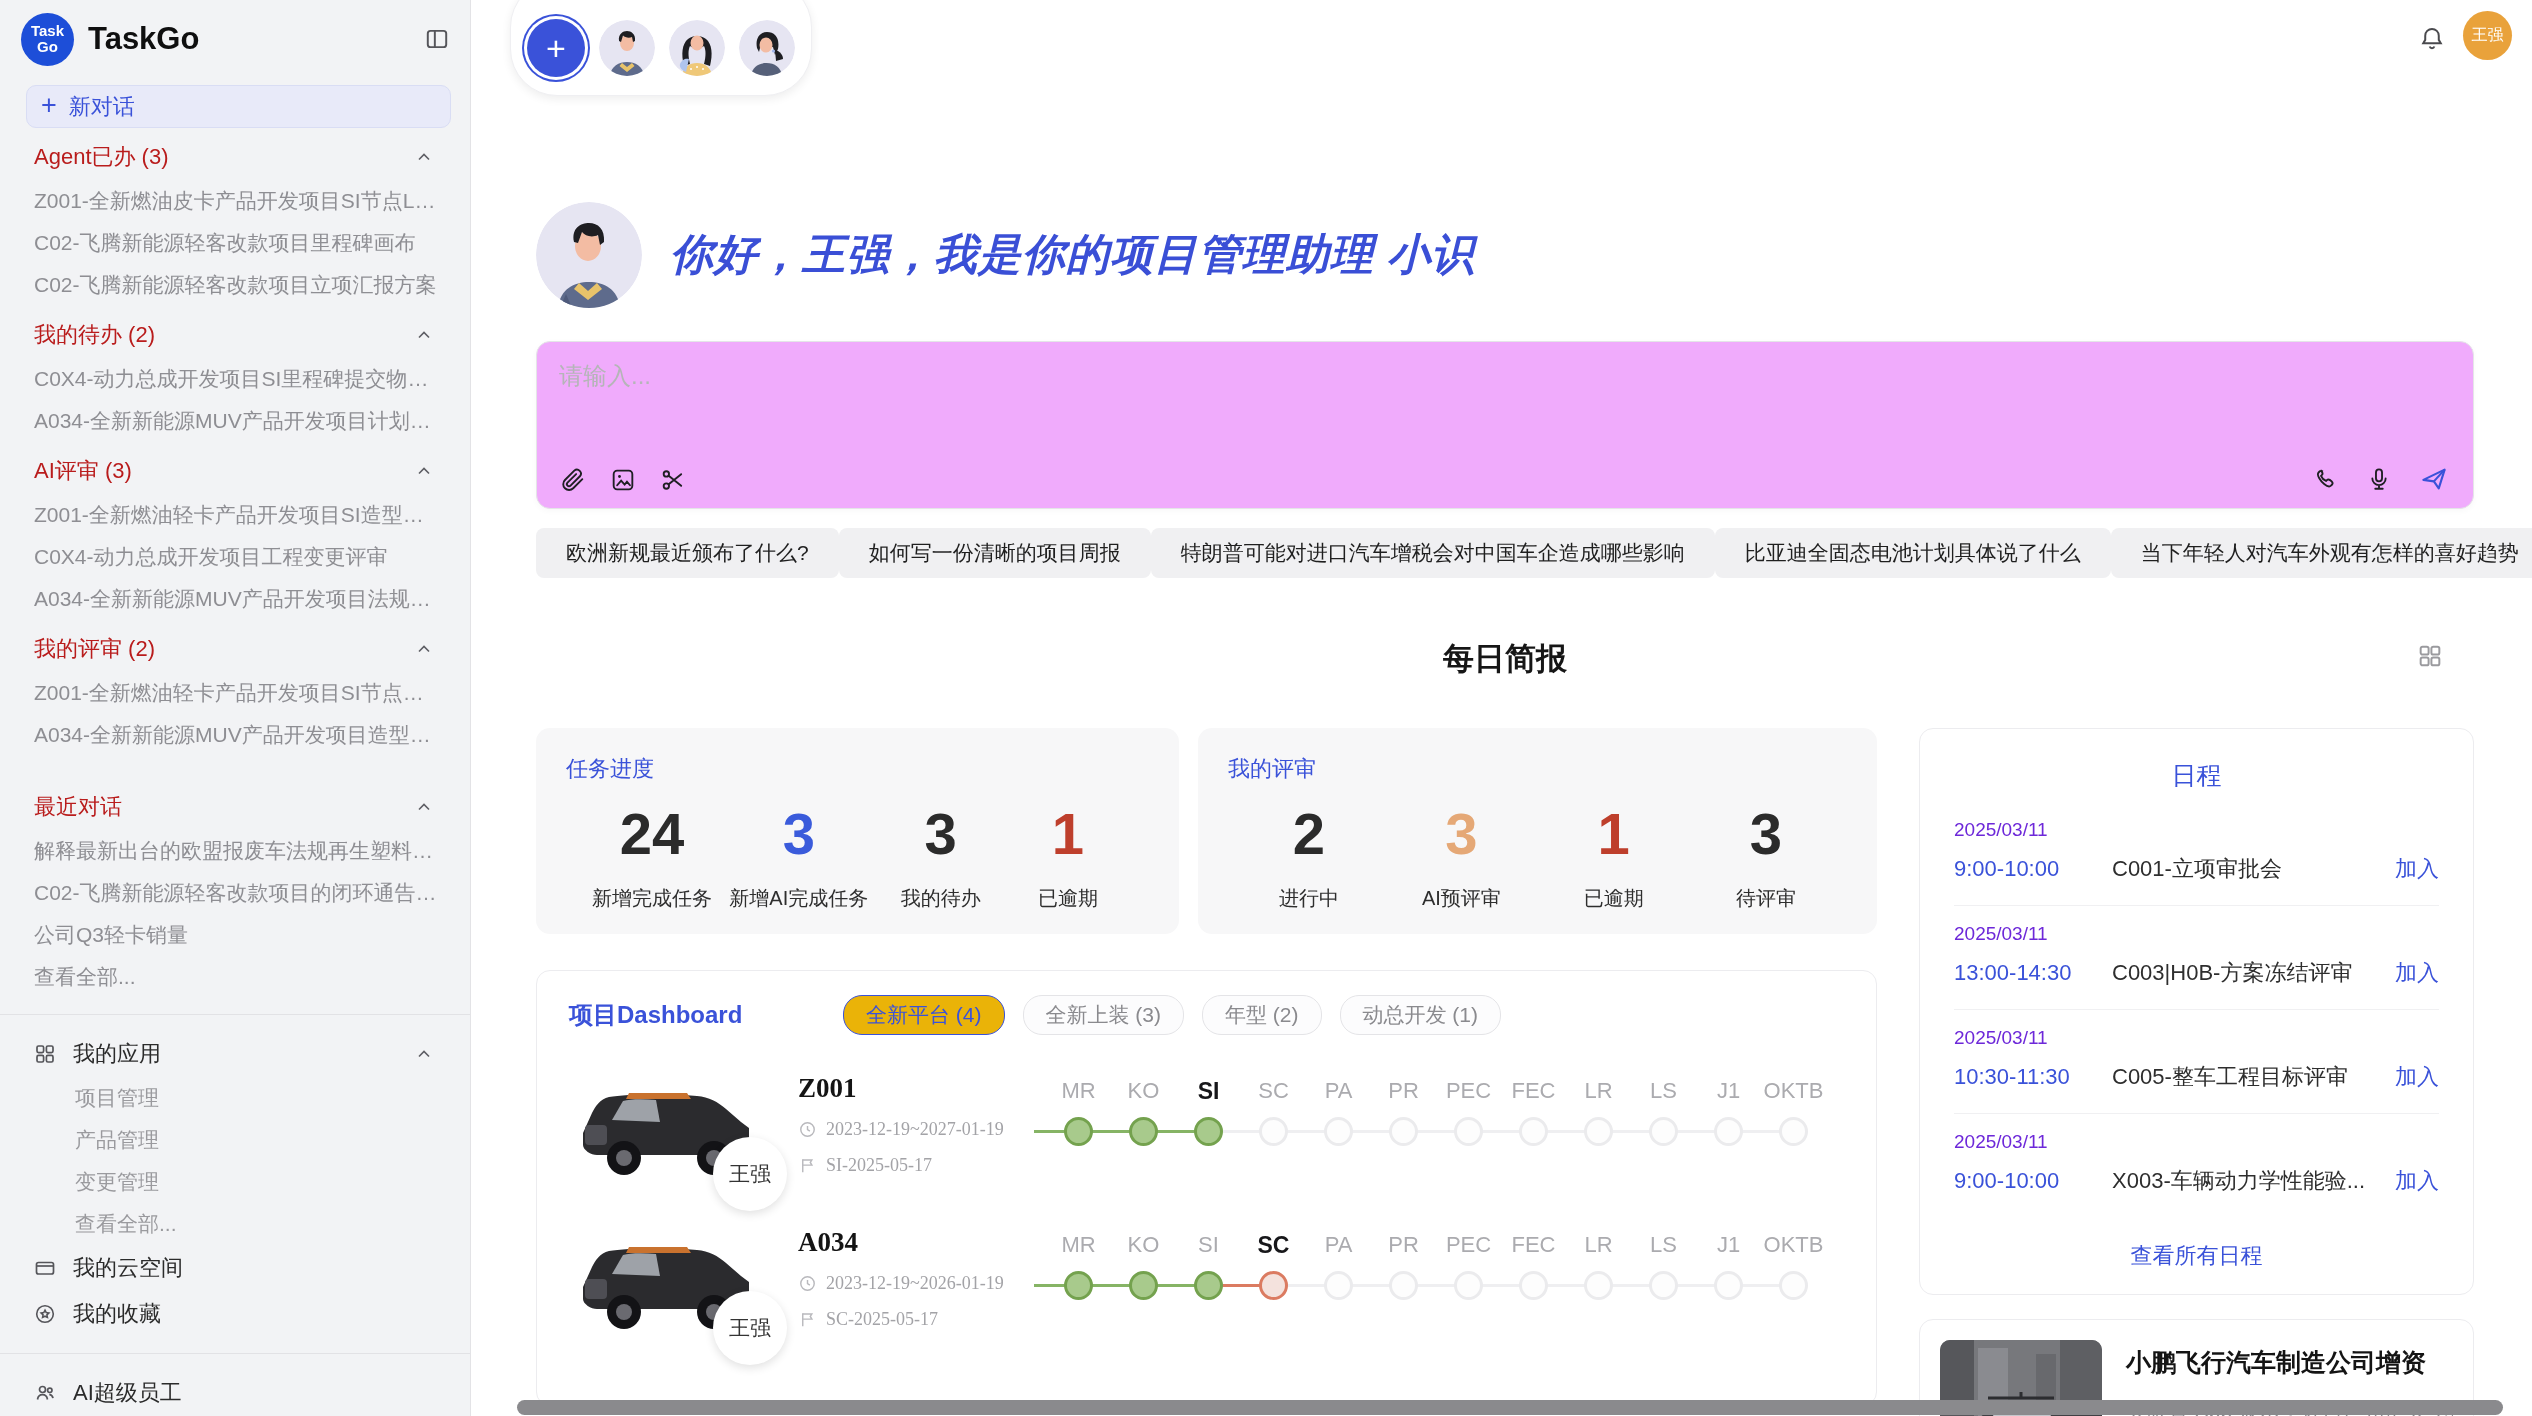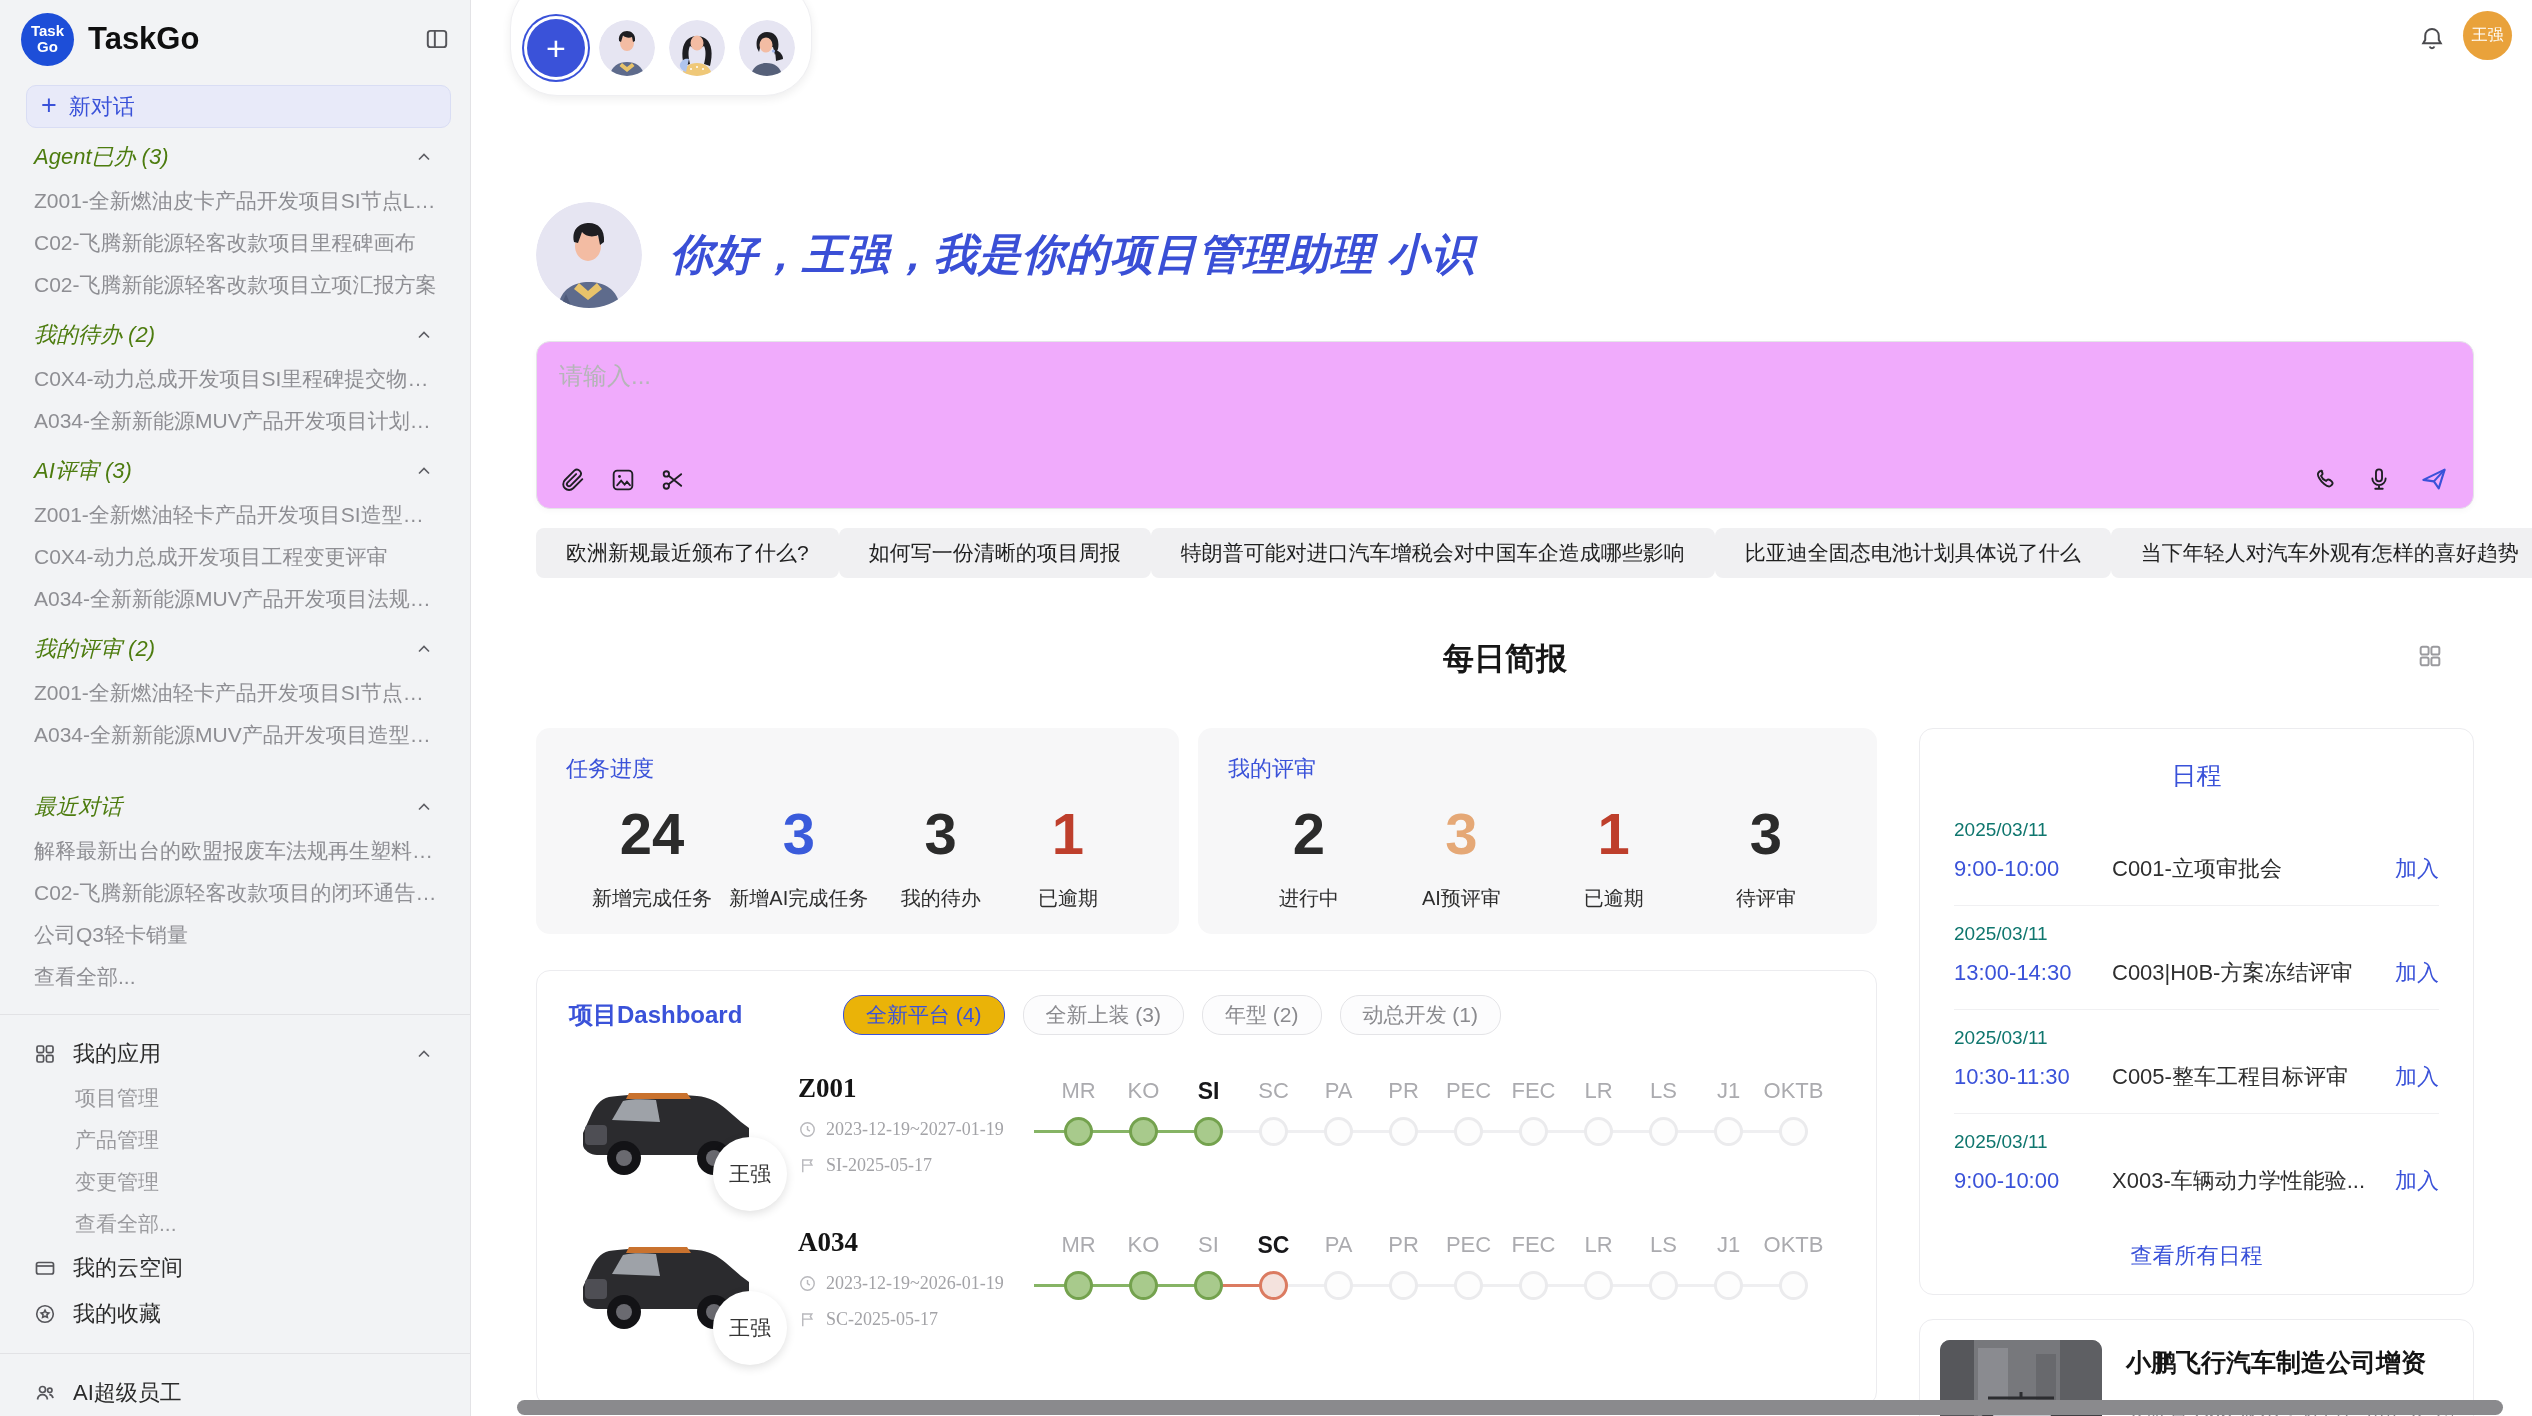--- a/index.html
+++ b/index.html
@@ -15,21 +15,21 @@
         flex-direction:column;align-items:center;justify-content:center;font-size:15px;font-weight:700;line-height:1.08;flex:none;}
   .app-title{font-size:31px;font-weight:700;margin-left:14px;color:#0f0f0f;flex:1;}
   .icon-btn{cursor:pointer;display:flex;align-items:center;justify-content:center;}
   .new-chat{margin:17px 20px 0 26px;width:425px;height:43px;border-radius:10px;background:#E8EAF9;
             border:1px solid #D9DDF4;color:#3A52D9;font-size:22px;display:flex;align-items:center;
             gap:12px;padding:0 0 0 14px;box-sizing:border-box;cursor:pointer;font-family:inherit;}
   .new-chat .plus{font-size:27px;line-height:1;margin-top:-2px;}
   .sb-section{margin-top:6px;}
   .sb-section-head{display:flex;align-items:center;justify-content:space-between;
                    padding:0 36px 0 34px;height:46px;cursor:pointer;}
-  .sb-section-title{font-size:22px;color:#4d7c0f;font-weight:500;font-style:italic;}
+  .sb-section-title{font-size:22px;color:#b91c1c;font-weight:500;}
   .sb-item{height:42px;line-height:42px;padding:0 30px 0 34px;font-size:21px;color:#8E8E93;
            white-space:nowrap;overflow:hidden;text-overflow:ellipsis;cursor:pointer;}
   .sb-gap{height:22px;}
   .sb-divider{height:1px;background:#E2E2E5;margin:16px 0;}
   .sb-row{display:flex;align-items:center;gap:16px;padding:0 36px 0 33px;height:46px;font-size:22px;
           color:#2B2B2B;cursor:pointer;}
   .sb-row .grow{flex:1;}
   .sb-sub{height:42px;line-height:42px;padding:0 30px 0 75px;font-size:21px;color:#9A9A9E;
           white-space:nowrap;overflow:hidden;text-overflow:ellipsis;cursor:pointer;}
 
@@ -115,21 +115,21 @@
           border:3px solid #EBEBED;box-sizing:border-box;}
   .ms-dot.done{background:#A8CA8C;border-color:#74A24E;}
   .ms-dot.overdue{background:#F4E2DD;border-color:#DB7B61;}
 
   .sched-card{background:#fff;border:1px solid #ECECEF;border-radius:14px;box-sizing:border-box;
               padding:26px 34px;height:567px;}
   .sched-title{text-align:center;color:#3A52D9;font-size:25px;margin-top:4px;}
   .events{margin-top:10px;}
   .event{padding:17px 0 21px;border-bottom:1px solid #F0F0F2;}
   .event:last-child{border-bottom:none;}
-  .ev-date{font-size:19px;color:#0f766e;}
+  .ev-date{font-size:19px;color:#6d28d9;}
   .ev-row{display:flex;align-items:center;margin-top:13px;}
   .ev-time{width:158px;font-size:22px;color:#3A52D9;font-weight:500;flex:none;}
   .ev-name{flex:1;font-size:22px;color:#2E2E2E;white-space:nowrap;overflow:hidden;text-overflow:ellipsis;}
   .ev-join{font-size:22px;color:#3A52D9;cursor:pointer;margin-left:14px;}
   .sched-footer{text-align:center;color:#3A52D9;font-size:22px;margin-top:24px;cursor:pointer;}
 
   .news-card{margin-top:24px;background:#fff;border:1px solid #ECECEF;border-radius:14px;
              box-sizing:border-box;padding:20px;display:flex;gap:24px;height:172px;cursor:pointer;}
   .news-img{width:162px;height:112px;border-radius:10px;overflow:hidden;flex:none;}
   .news-body{min-width:0;}

